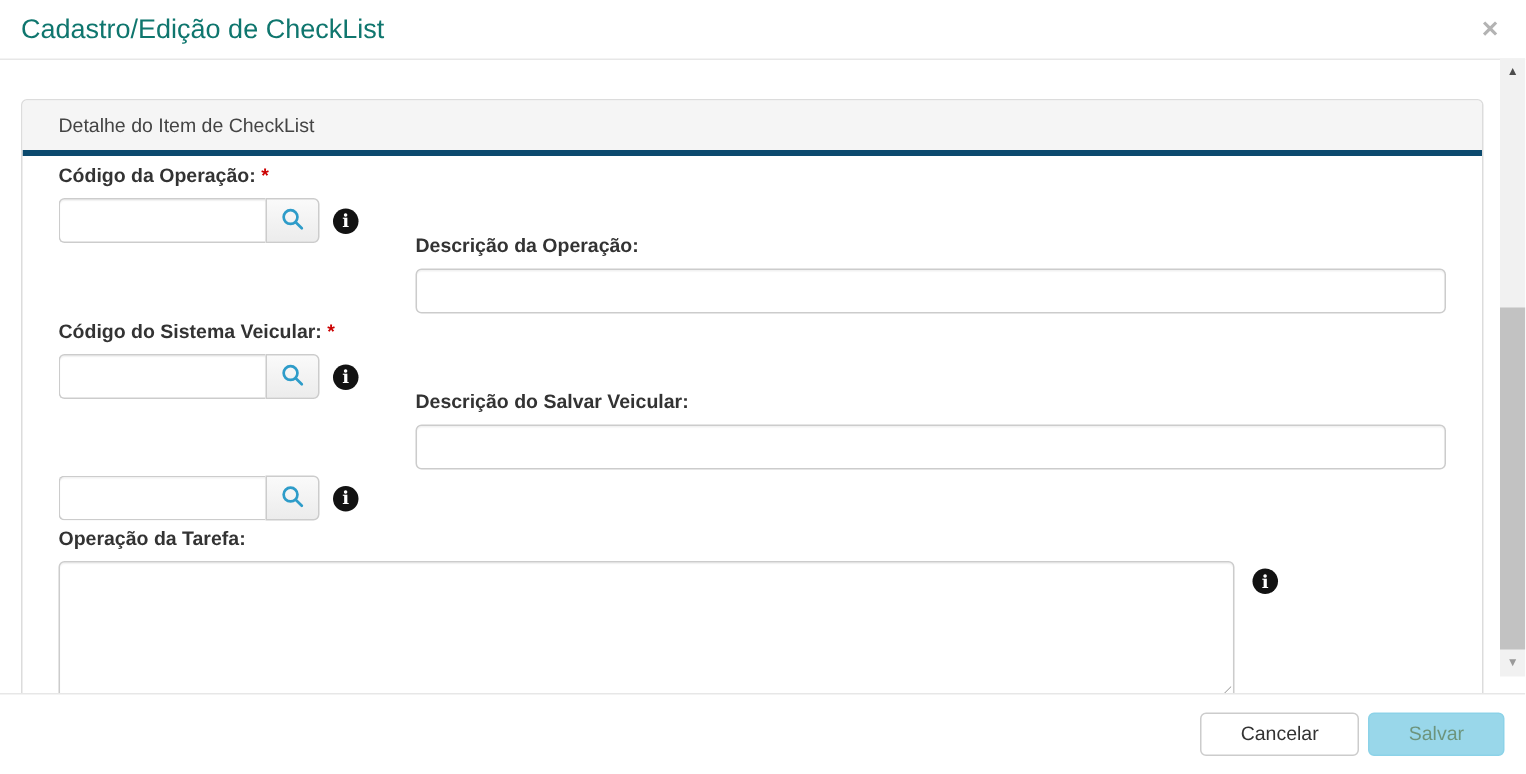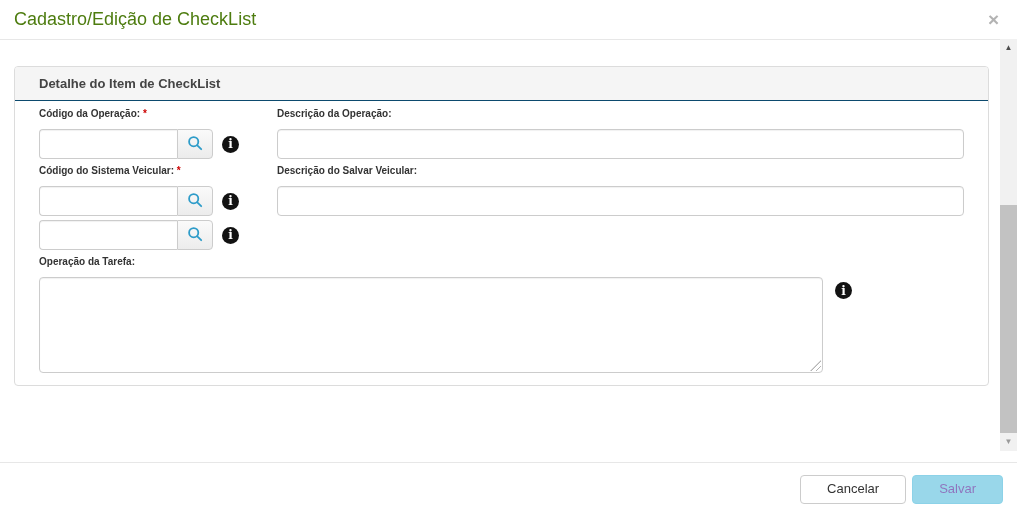--- a/index.html
+++ b/index.html
@@ -3,38 +3,38 @@
 <meta charset="utf-8">
 <style>
   * { margin:0; padding:0; box-sizing:border-box; }
   html,body { background:#fff; }
   body { font-family:"Liberation Sans", sans-serif; color:#333; }
 
   .screen { position:relative; width:1017px; height:516px; background:#fff; overflow:hidden; }
 
   
   .modal-header { height:40px; border-bottom:1px solid #e7e7e7; display:flex; align-items:center; padding:0 12px 0 14px; }
-  .modal-title { font-size:18px; color:#4d7c0f; font-weight:normal; }
+  .modal-title { font-size:18px; color:#0f766e; font-weight:normal; }
   .close-btn { margin-left:auto; background:none; border:none; cursor:pointer;
                color:#b3b3b3; font-size:19px; font-weight:bold; line-height:1; padding:2px 6px;
                font-family:"Liberation Sans", sans-serif; }
 
   
   .modal-body { position:relative; height:422px; padding:26px 28px 0 14px; }
 
   .panel { border:1px solid #dcdcdc; border-radius:4px; background:#fff; }
-  .panel-heading { background:#f5f5f5; border-bottom:1px solid #0c4a6e; border-radius:3px 3px 0 0;
-                   padding:9px 24px; font-size:13px; color:#444;font-weight:bold; }
+  .panel-heading { background:#f5f5f5; border-bottom:4px solid #0c4a6e; border-radius:3px 3px 0 0;
+                   padding:9px 24px; font-size:13px; color:#444; }
   .panel-body { padding:5px 24px 12px; }
 
   .form-row { display:flex; margin-bottom:4px; }
   .col-code { width:238px; flex:0 0 238px; }
-  .col-desc { flex:1; }
+  .col-desc { flex:1;margin-top:47px; }
 
-  label.field-label { display:block; font-size:10px; line-height:16px; font-weight:bold; color:#333; margin-bottom:7px; }
+  label.field-label { display:block; font-size:13px; line-height:16px; font-weight:bold; color:#333; margin-bottom:7px; }
   .req { color:#cc0000; font-weight:bold; }
 
   .code-line { display:flex; align-items:center; }
   .input-group { display:flex; width:174px; }
   .code-input { width:138px; height:30px; border:1px solid #ccc; border-right:none; border-radius:4px 0 0 4px;
                 padding:0 8px; font-size:13px; background:#fff; box-shadow:inset 0 1px 1px rgba(0,0,0,.06); outline:none; }
   .search-btn { width:36px; height:30px; border:1px solid #ccc; border-radius:0 4px 4px 0; cursor:pointer;
                 background:linear-gradient(#fafafa,#ececec); display:flex; align-items:center; justify-content:center; }
 
   .wide-input { width:100%; height:30px; border:1px solid #ccc; border-radius:4px; padding:0 8px; font-size:13px;
@@ -62,21 +62,21 @@
               justify-content:center; font-size:8px; line-height:1; cursor:pointer; }
   .sb-up { top:2px; color:#4d4d4d; }
   .sb-down { bottom:2px; color:#9a9a9a; }
   .sb-thumb { position:absolute; top:166px; left:0; width:17px; height:228px; background:#c2c2c2; cursor:pointer; }
 
   
   .modal-footer { position:absolute; left:0; right:0; bottom:0; height:54px; border-top:1px solid #e7e7e7;
                   display:flex; align-items:center; justify-content:flex-end; padding:0 14px; gap:6px; background:#fff; }
   .btn { font-family:"Liberation Sans", sans-serif; font-size:13px; padding:5px 26px; border-radius:4px; cursor:pointer; line-height:1.3; }
   .btn-cancel { background:#fff; border:1px solid #ccc; color:#333; }
-  .btn-save { background:#5bc0de; border:1px solid #46b8da; color:#4c1d95; opacity:0.62; cursor:default; }
+  .btn-save { background:#5bc0de; border:1px solid #46b8da; color:#14532d; opacity:0.62; cursor:default; }
 </style>
 </head>
 <body>
 
 <div class="screen">
 
   <div class="modal-header">
     <span class="modal-title">Cadastro/Edição de CheckList</span>
     <button class="close-btn">×</button>
   </div>

